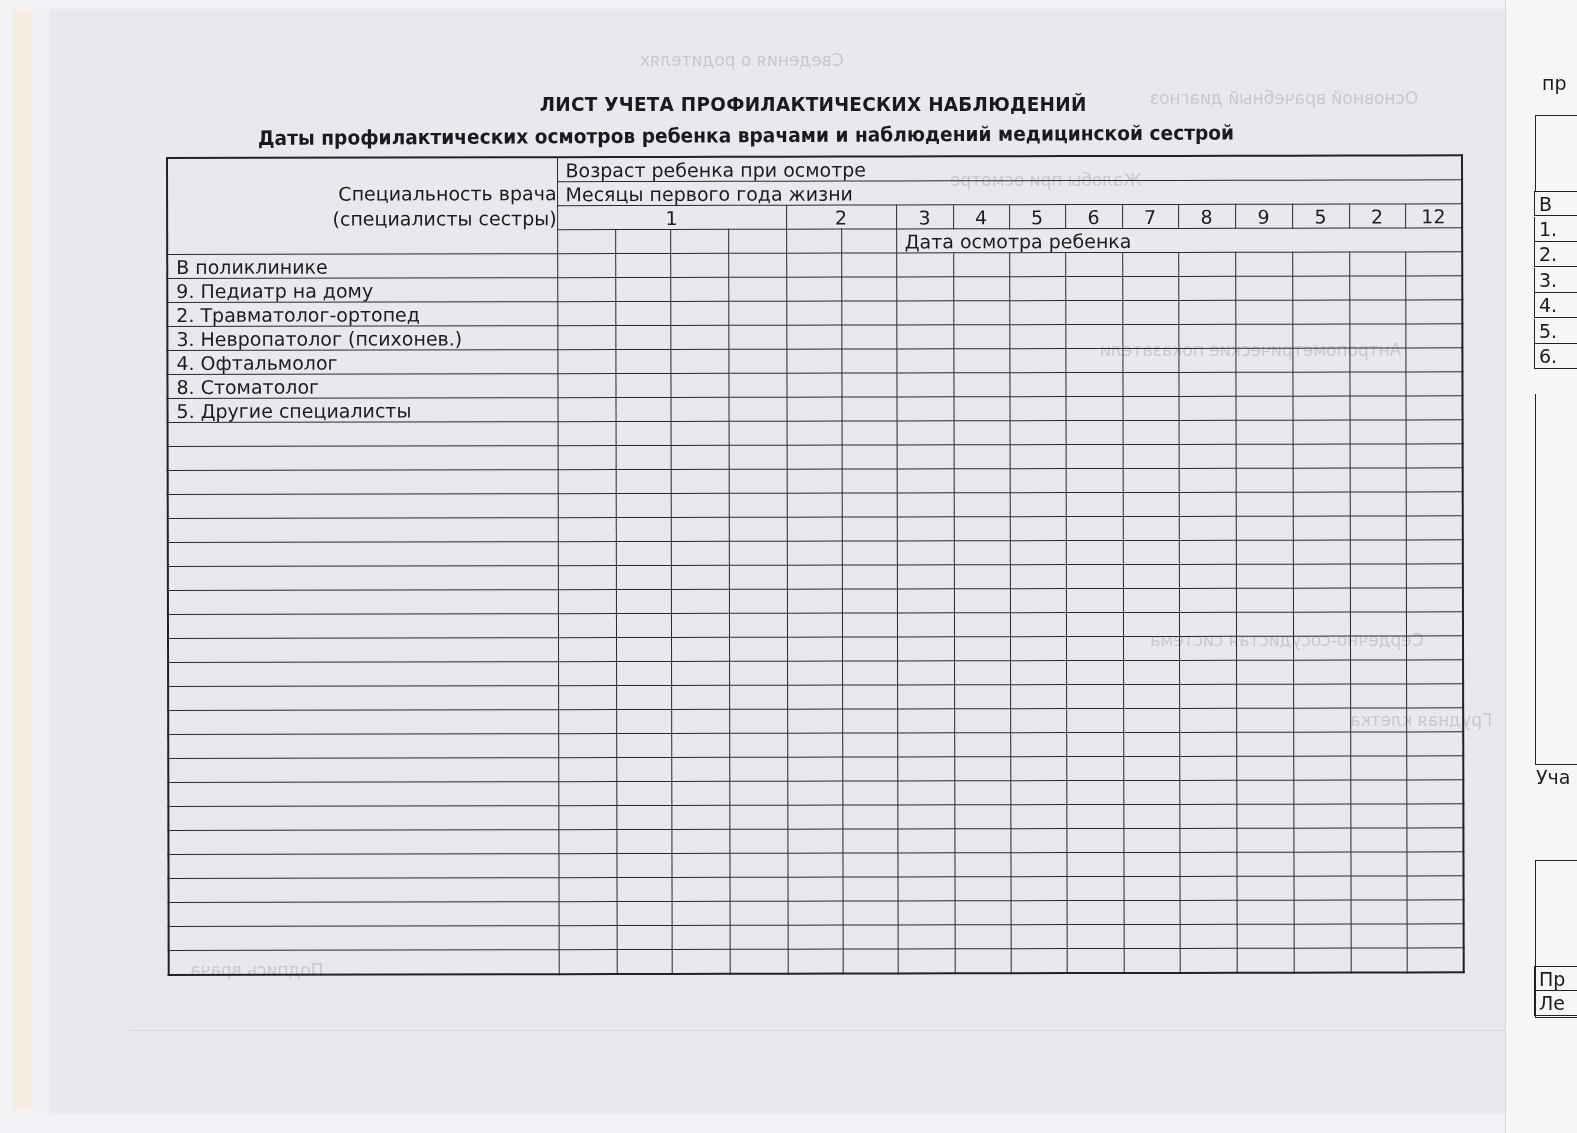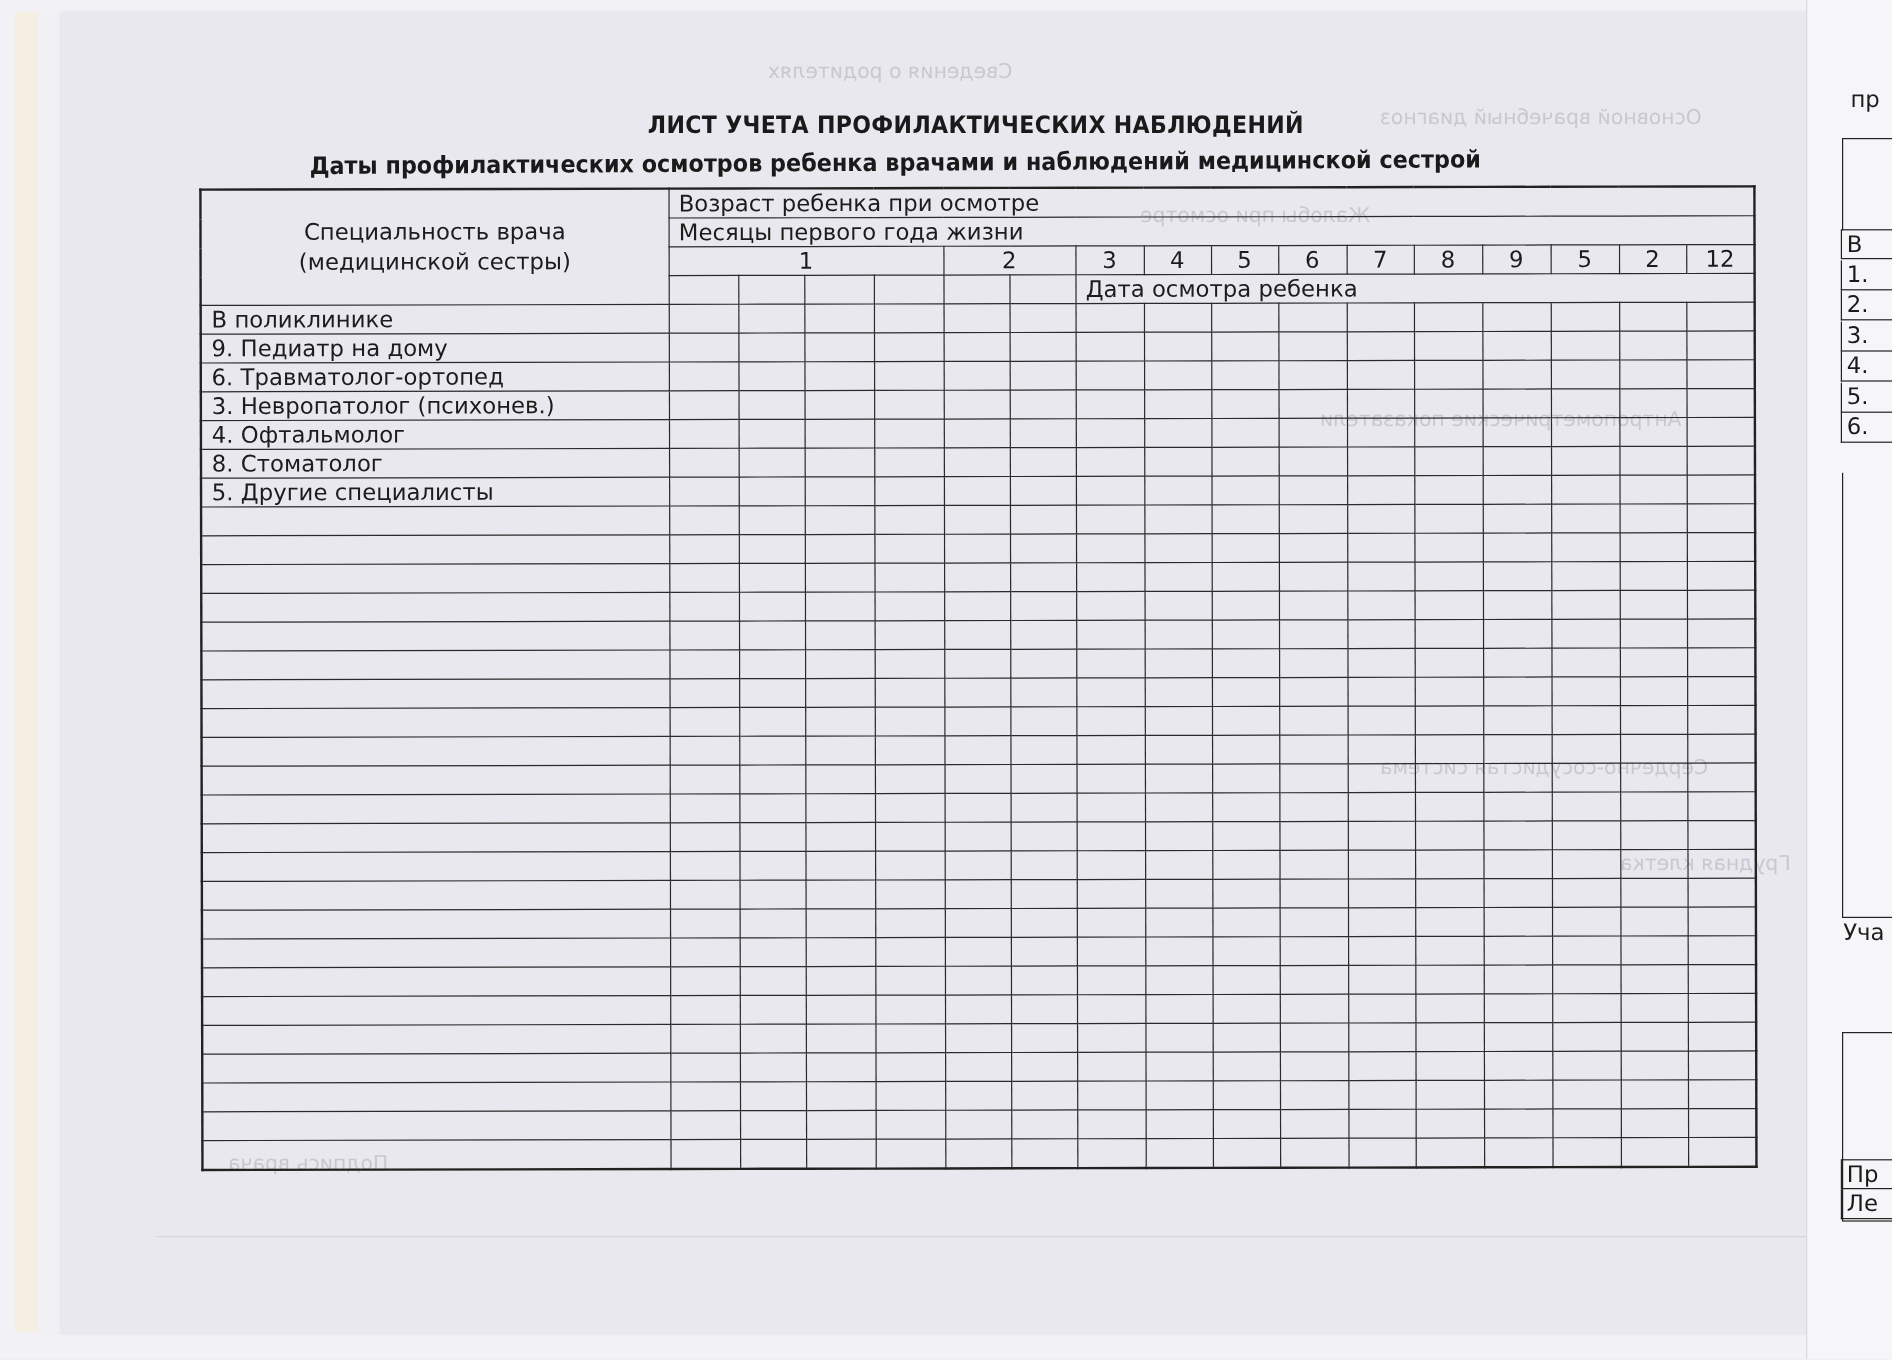--- a/index.html
+++ b/index.html
@@ -33,21 +33,21 @@
   .form-table {
     position:absolute; left:166px; top:157px;
     border-collapse:collapse; table-layout:fixed;
     transform:rotate(-0.12deg); transform-origin:left top;
   }
   .form-table td {
     border:1.5px solid #2a2a2a; padding:0; height:23px; font-size:19px;
     line-height:22px; white-space:nowrap; overflow:visible; color:#1c1c1c;
   }
   .form-table { border:2px solid #222; }
-  .spec-head { text-align:center; vertical-align:middle; line-height:25px !important; }
+  .spec-head { text-align:right; vertical-align:middle; line-height:25px !important; }
   .hdr-left { padding-left:8px !important; text-align:left; }
   .num { text-align:center; }
   .rowlabel { padding-left:8px !important; }
   .right-page {
     position:absolute; left:1505px; top:0; width:72px; height:1133px; background:#f6f6f8;
     border-left:1px solid #d8d8de; overflow:hidden;
   }
   .rp-text { position:absolute; font-size:19px; color:#1e1e1e; white-space:nowrap; }
   .rp-box { position:absolute; border:1.5px solid #222; }
   .rp-row { position:absolute; left:1534px; width:60px; height:25px; border:1.5px solid #222; border-top:none; font-size:19px; line-height:25px; padding-left:4px; box-sizing:border-box; }
@@ -90,21 +90,21 @@
       <col style="width:57px">
       <col style="width:57px">
       <col style="width:57px">
     <col style="width:56px">
       <col style="width:57px">
   </colgroup>
   <tbody id="tbody">
     <tr>
       <td rowspan="4" class="spec-head">
         <div>Специальность врача</div>
-        <div>(медицинской сестры)</div>
+        <div>(специалисты сестры)</div>
       </td>
       <td colspan="16" class="hdr-left">Возраст ребенка при осмотре</td>
     </tr>
     <tr>
       <td colspan="16" class="hdr-left">Месяцы первого года жизни</td>
     </tr>
     <tr>
       <td colspan="4" class="num">1</td>
       <td colspan="2" class="num">2</td>
       <td class="num">3</td>
@@ -159,21 +159,21 @@
         <td></td>
         <td></td>
         <td></td>
         <td></td>
         <td></td>
         <td></td>
         <td></td>
         <td></td>
       </tr>
       <tr>
-        <td class="rowlabel">6. Травматолог-ортопед</td>
+        <td class="rowlabel">2. Травматолог-ортопед</td>
         <td></td>
         <td></td>
         <td></td>
         <td></td>
         <td></td>
         <td></td>
         <td></td>
         <td></td>
         <td></td>
         <td></td>

